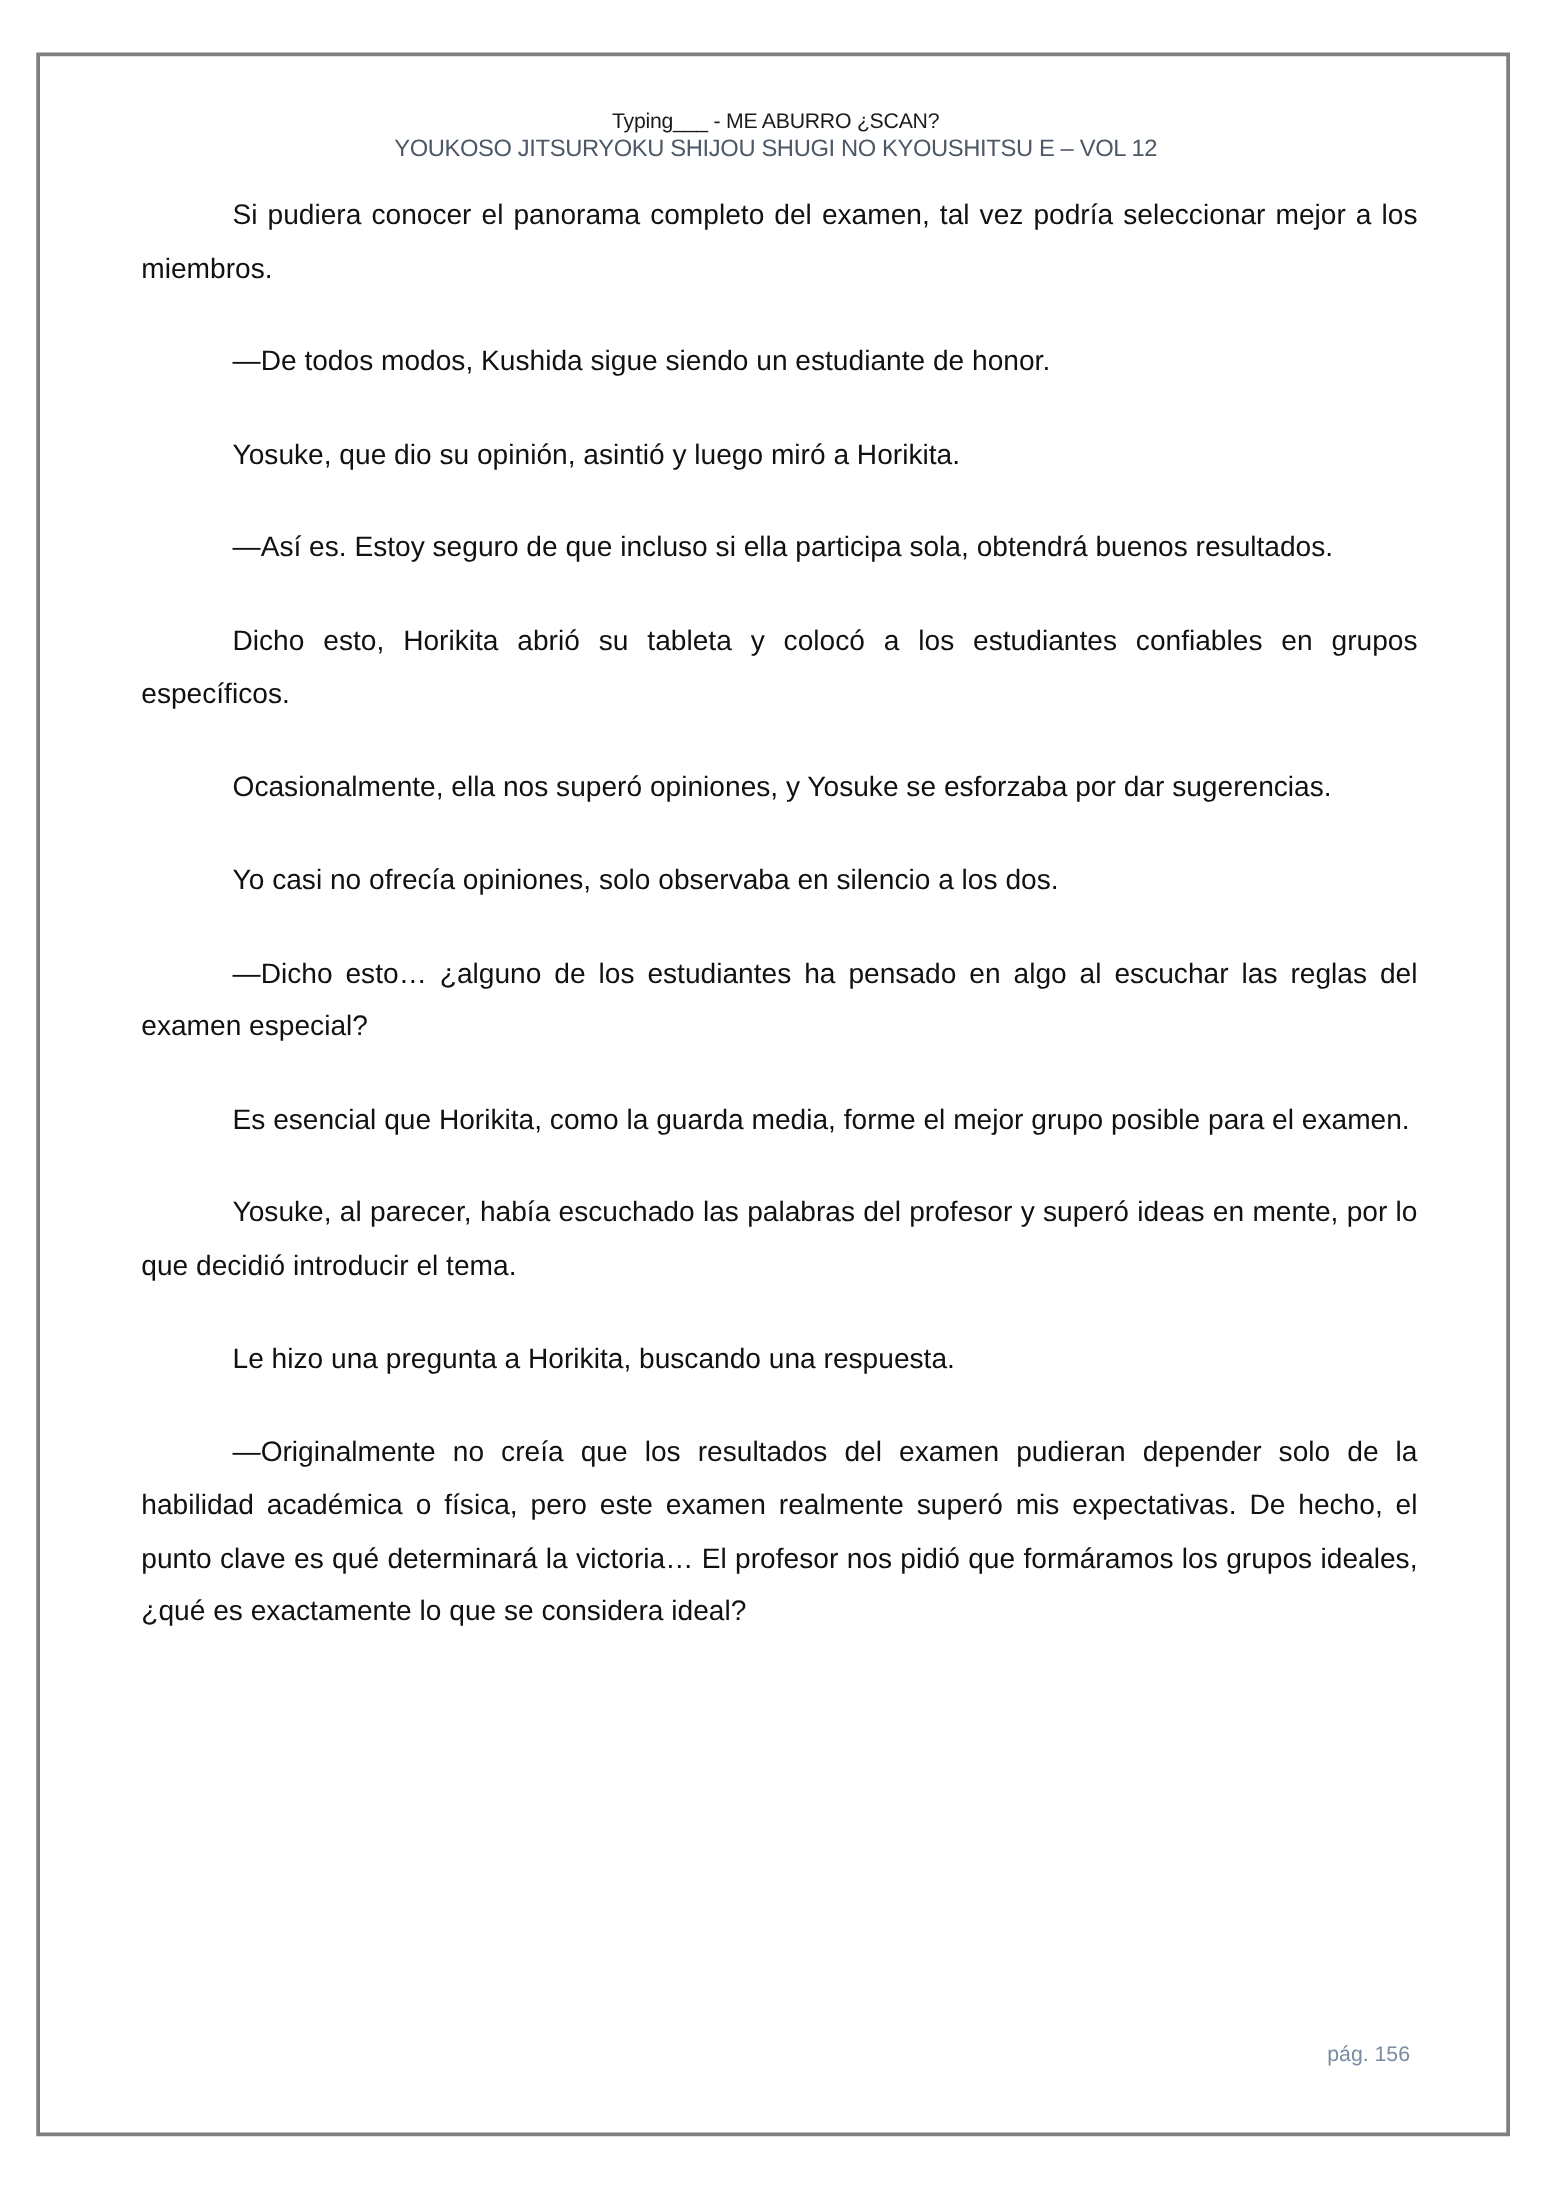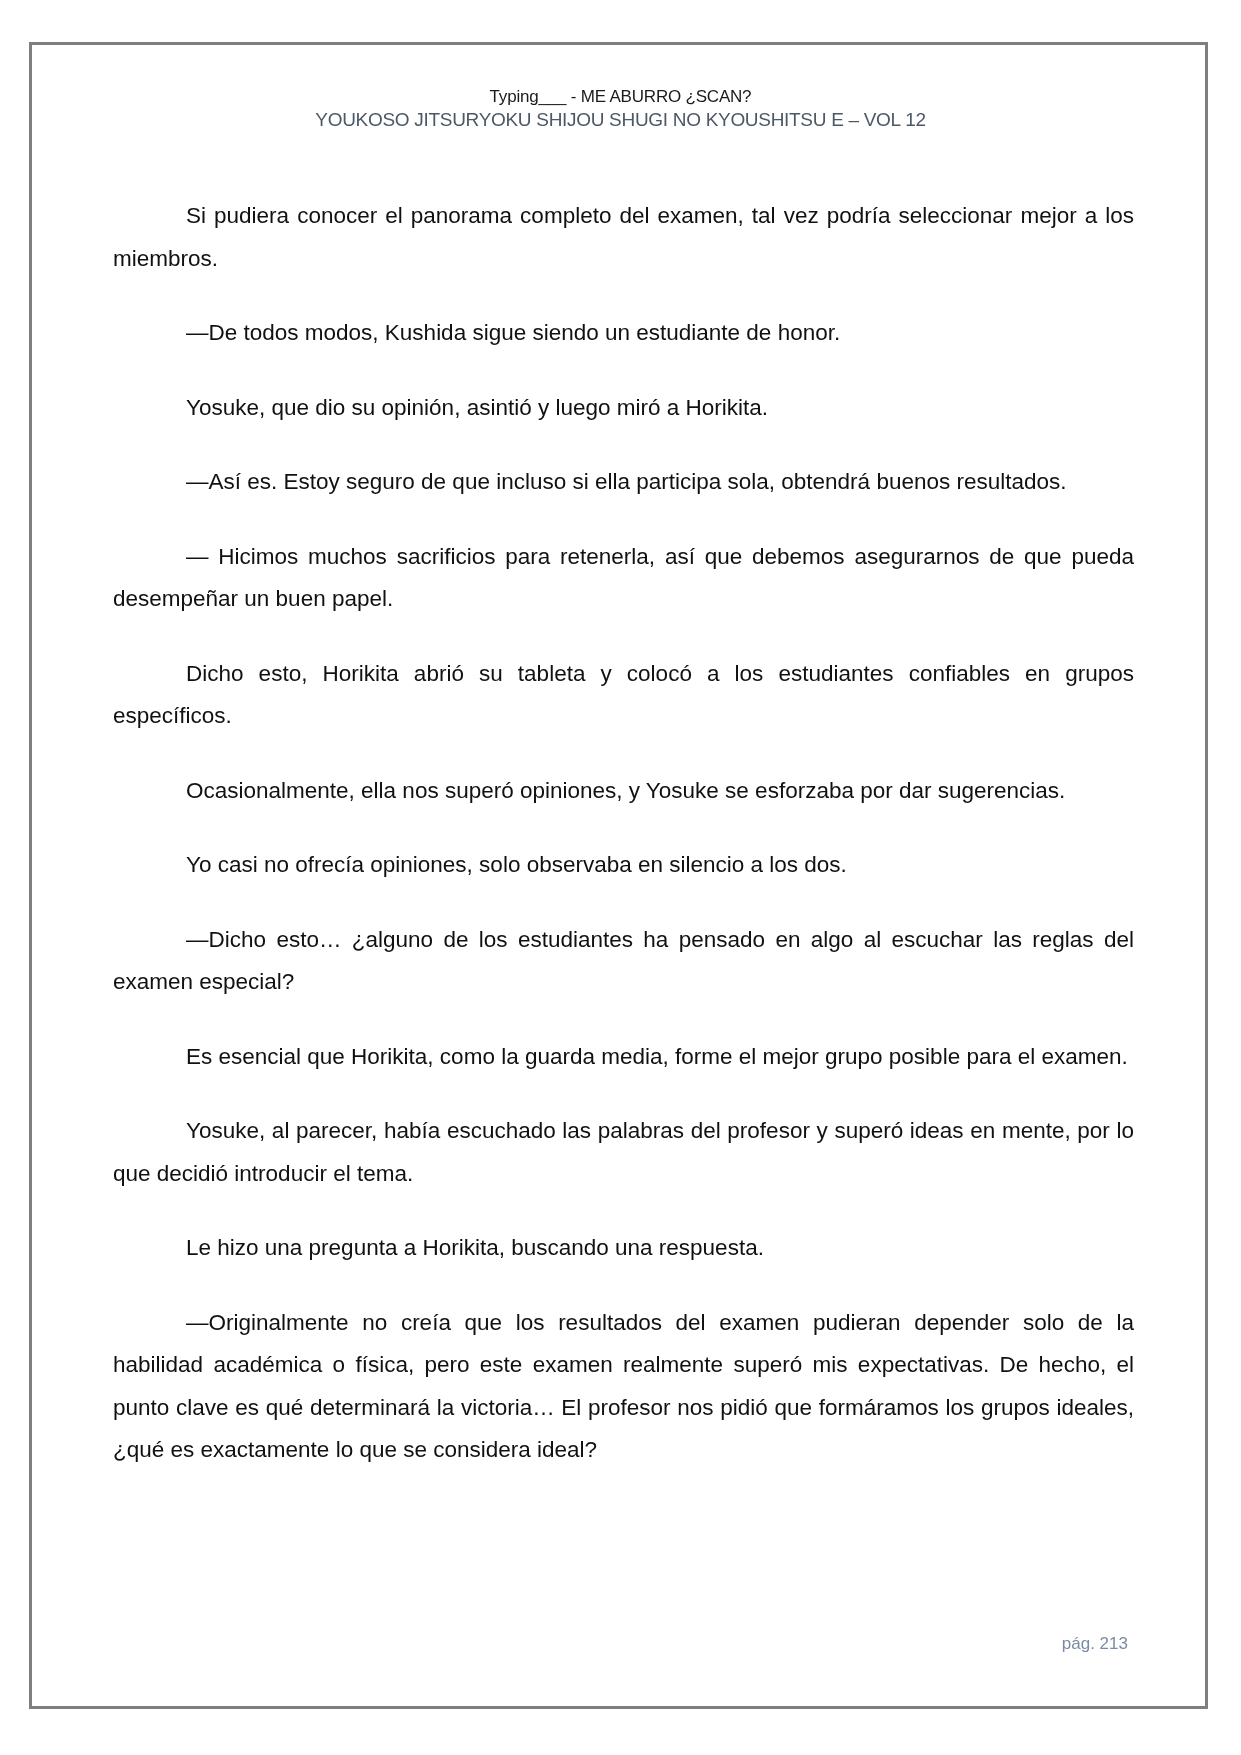--- a/index.html
+++ b/index.html
@@ -45,21 +45,20 @@
     }
     .body-text {
       position: absolute;
       left: 113px;
       top: 151px;
       width: 1021px;
       font-family: "Liberation Sans", "DejaVu Sans", sans-serif;
       font-size: 22.5px;
       line-height: 42.5px;
       color: #111111;
-      margin-top: 44px;
     }
     .body-text p {
       margin: 0 0 32px 0;
       text-indent: 73px;
       text-align: justify;
     }
     .page-number {
       position: absolute;
       right: 113px;
       top: 1634px;
@@ -76,24 +75,23 @@
 <div class="header">
   <div class="line1">Typing___ - ME ABURRO ¿SCAN?</div>
   <div class="line2">YOUKOSO JITSURYOKU SHIJOU SHUGI NO KYOUSHITSU E – VOL 12</div>
 </div>
 
 <div class="body-text">
   <p>Si pudiera conocer el panorama completo del examen, tal vez podría seleccionar mejor a los miembros.</p>
   <p>—De todos modos, Kushida sigue siendo un estudiante de honor.</p>
   <p>Yosuke, que dio su opinión, asintió y luego miró a Horikita.</p>
   <p>—Así es. Estoy seguro de que incluso si ella participa sola, obtendrá buenos resultados.</p>
-  <p>— Hicimos muchos sacrificios para retenerla, así que debemos asegurarnos de que pueda desempeñar un buen papel.</p>
   <p>Dicho esto, Horikita abrió su tableta y colocó a los estudiantes confiables en grupos específicos.</p>
   <p>Ocasionalmente, ella nos superó opiniones, y Yosuke se esforzaba por dar sugerencias.</p>
   <p>Yo casi no ofrecía opiniones, solo observaba en silencio a los dos.</p>
   <p>—Dicho esto… ¿alguno de los estudiantes ha pensado en algo al escuchar las reglas del examen especial?</p>
   <p>Es esencial que Horikita, como la guarda media, forme el mejor grupo posible para el examen.</p>
   <p>Yosuke, al parecer, había escuchado las palabras del profesor y superó ideas en mente, por lo que decidió introducir el tema.</p>
   <p>Le hizo una pregunta a Horikita, buscando una respuesta.</p>
   <p>—Originalmente no creía que los resultados del examen pudieran depender solo de la habilidad académica o física, pero este examen realmente superó mis expectativas. De hecho, el punto clave es qué determinará la victoria… El profesor nos pidió que formáramos los grupos ideales, ¿qué es exactamente lo que se considera ideal?</p>
 </div>
 
-<div class="page-number">pág. 213</div>
+<div class="page-number">pág. 156</div>
 
 </body></html>

